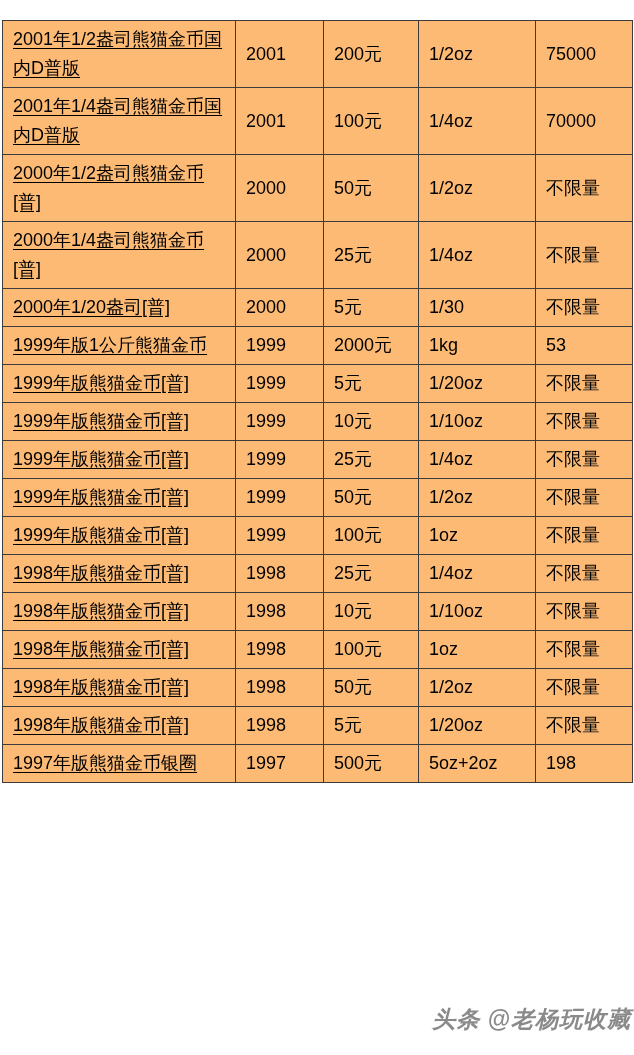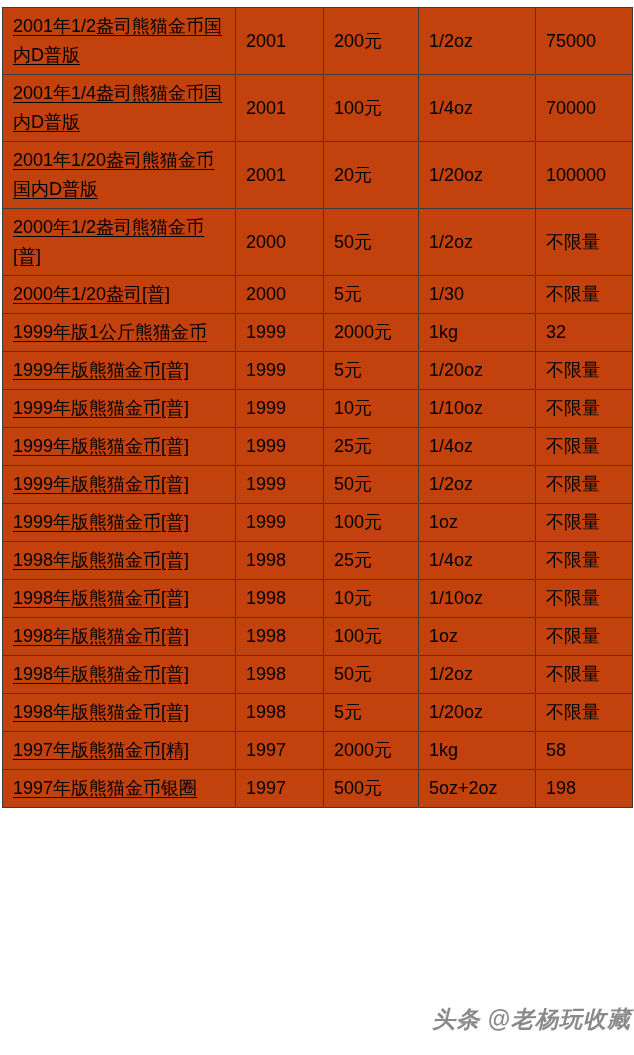--- a/index.html
+++ b/index.html
@@ -12,22 +12,22 @@
   }
   .page {
     position: absolute;
     left: 0; top: 0;
     width: 634px; height: 1055px;
   }
   table.coin-table {
     border-collapse: collapse;
     table-layout: fixed;
     width: 630px;
-    margin: 7px 0 0 2px;
-    background: #c2410c;
+    margin: 20px 0 0 2px;
+    background: #fdba74;
   }
   table.coin-table td {
     border: 1px solid #3c3c3c;
     vertical-align: middle;
     padding: 4px 10px;
     font-size: 18px;
     line-height: 29px;
     color: #000000;
     height: 38px;
     word-break: break-all;
@@ -84,61 +84,61 @@
       <td class="c-name">
         <span class="name-link">2001年1/4盎司熊猫金币国内D普版</span>
       </td>
       <td class="c-year">2001</td>
       <td class="c-face">100元</td>
       <td class="c-weight">1/4oz</td>
       <td class="c-mintage">70000</td>
     </tr>
 
 
-    <tr>
-      <td class="c-name">
-        <span class="name-link">2001年1/20盎司熊猫金币国内D普版</span>
-      </td>
-      <td class="c-year">2001</td>
-      <td class="c-face">20元</td>
-      <td class="c-weight">1/20oz</td>
-      <td class="c-mintage">100000</td>
-    </tr>
 
 
     <tr>
       <td class="c-name">
         <span class="name-link">2000年1/2盎司熊猫金币[普]</span>
       </td>
       <td class="c-year">2000</td>
       <td class="c-face">50元</td>
       <td class="c-weight">1/2oz</td>
       <td class="c-mintage">不限量</td>
     </tr>
 
+    <tr>
+      <td class="c-name">
+        <span class="name-link">2000年1/4盎司熊猫金币[普]</span>
+      </td>
+      <td class="c-year">2000</td>
+      <td class="c-face">25元</td>
+      <td class="c-weight">1/4oz</td>
+      <td class="c-mintage">不限量</td>
+    </tr>
 
 
     <tr>
       <td class="c-name">
         <span class="name-link">2000年1/20盎司[普]</span>
       </td>
       <td class="c-year">2000</td>
       <td class="c-face">5元</td>
       <td class="c-weight">1/30</td>
       <td class="c-mintage">不限量</td>
     </tr>
 
     <tr>
       <td class="c-name">
         <span class="name-link">1999年版1公斤熊猫金币</span>
       </td>
       <td class="c-year">1999</td>
       <td class="c-face">2000元</td>
       <td class="c-weight">1kg</td>
-      <td class="c-mintage">32</td>
+      <td class="c-mintage">53</td>
     </tr>
 
     <tr>
       <td class="c-name">
         <span class="name-link">1999年版熊猫金币[普]</span>
       </td>
       <td class="c-year">1999</td>
       <td class="c-face">5元</td>
       <td class="c-weight">1/20oz</td>
       <td class="c-mintage">不限量</td>
@@ -227,29 +227,20 @@
     <tr>
       <td class="c-name">
         <span class="name-link">1998年版熊猫金币[普]</span>
       </td>
       <td class="c-year">1998</td>
       <td class="c-face">5元</td>
       <td class="c-weight">1/20oz</td>
       <td class="c-mintage">不限量</td>
     </tr>
 
-    <tr>
-      <td class="c-name">
-        <span class="name-link">1997年版熊猫金币[精]</span>
-      </td>
-      <td class="c-year">1997</td>
-      <td class="c-face">2000元</td>
-      <td class="c-weight">1kg</td>
-      <td class="c-mintage">58</td>
-    </tr>
 
     <tr>
       <td class="c-name">
         <span class="name-link">1997年版熊猫金币银圈</span>
       </td>
       <td class="c-year">1997</td>
       <td class="c-face">500元</td>
       <td class="c-weight">5oz+2oz</td>
       <td class="c-mintage">198</td>
     </tr>

